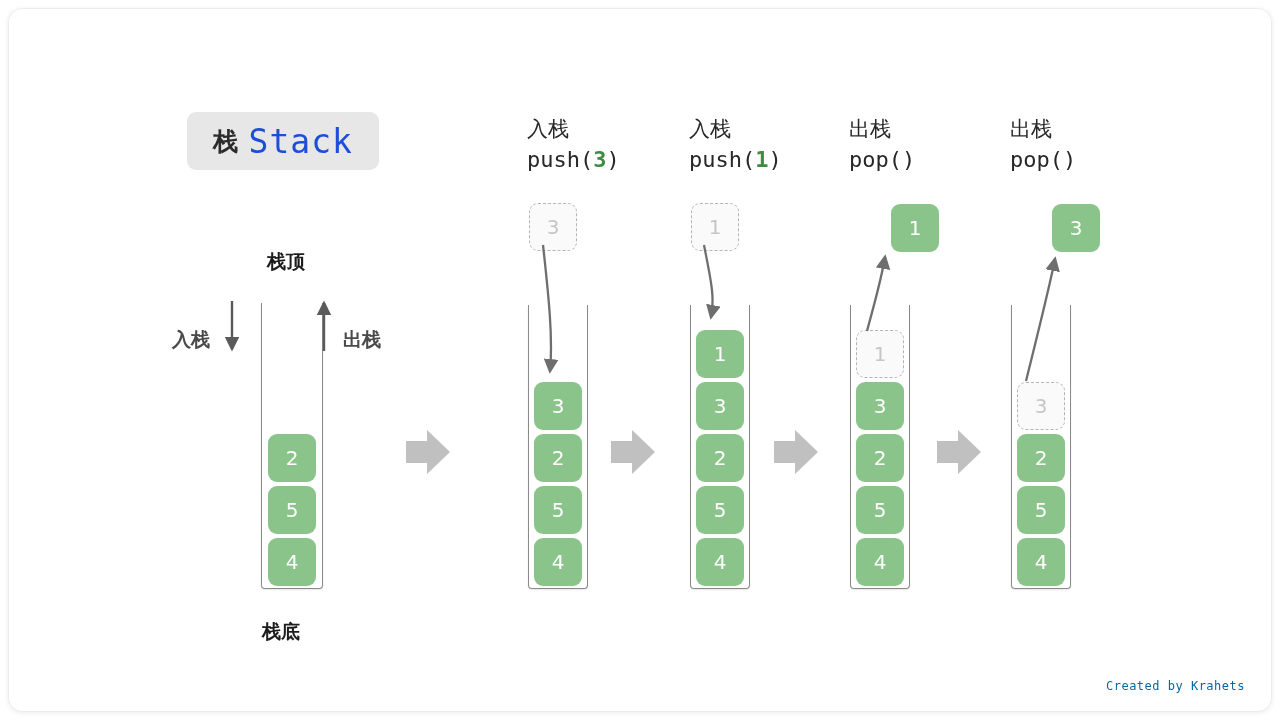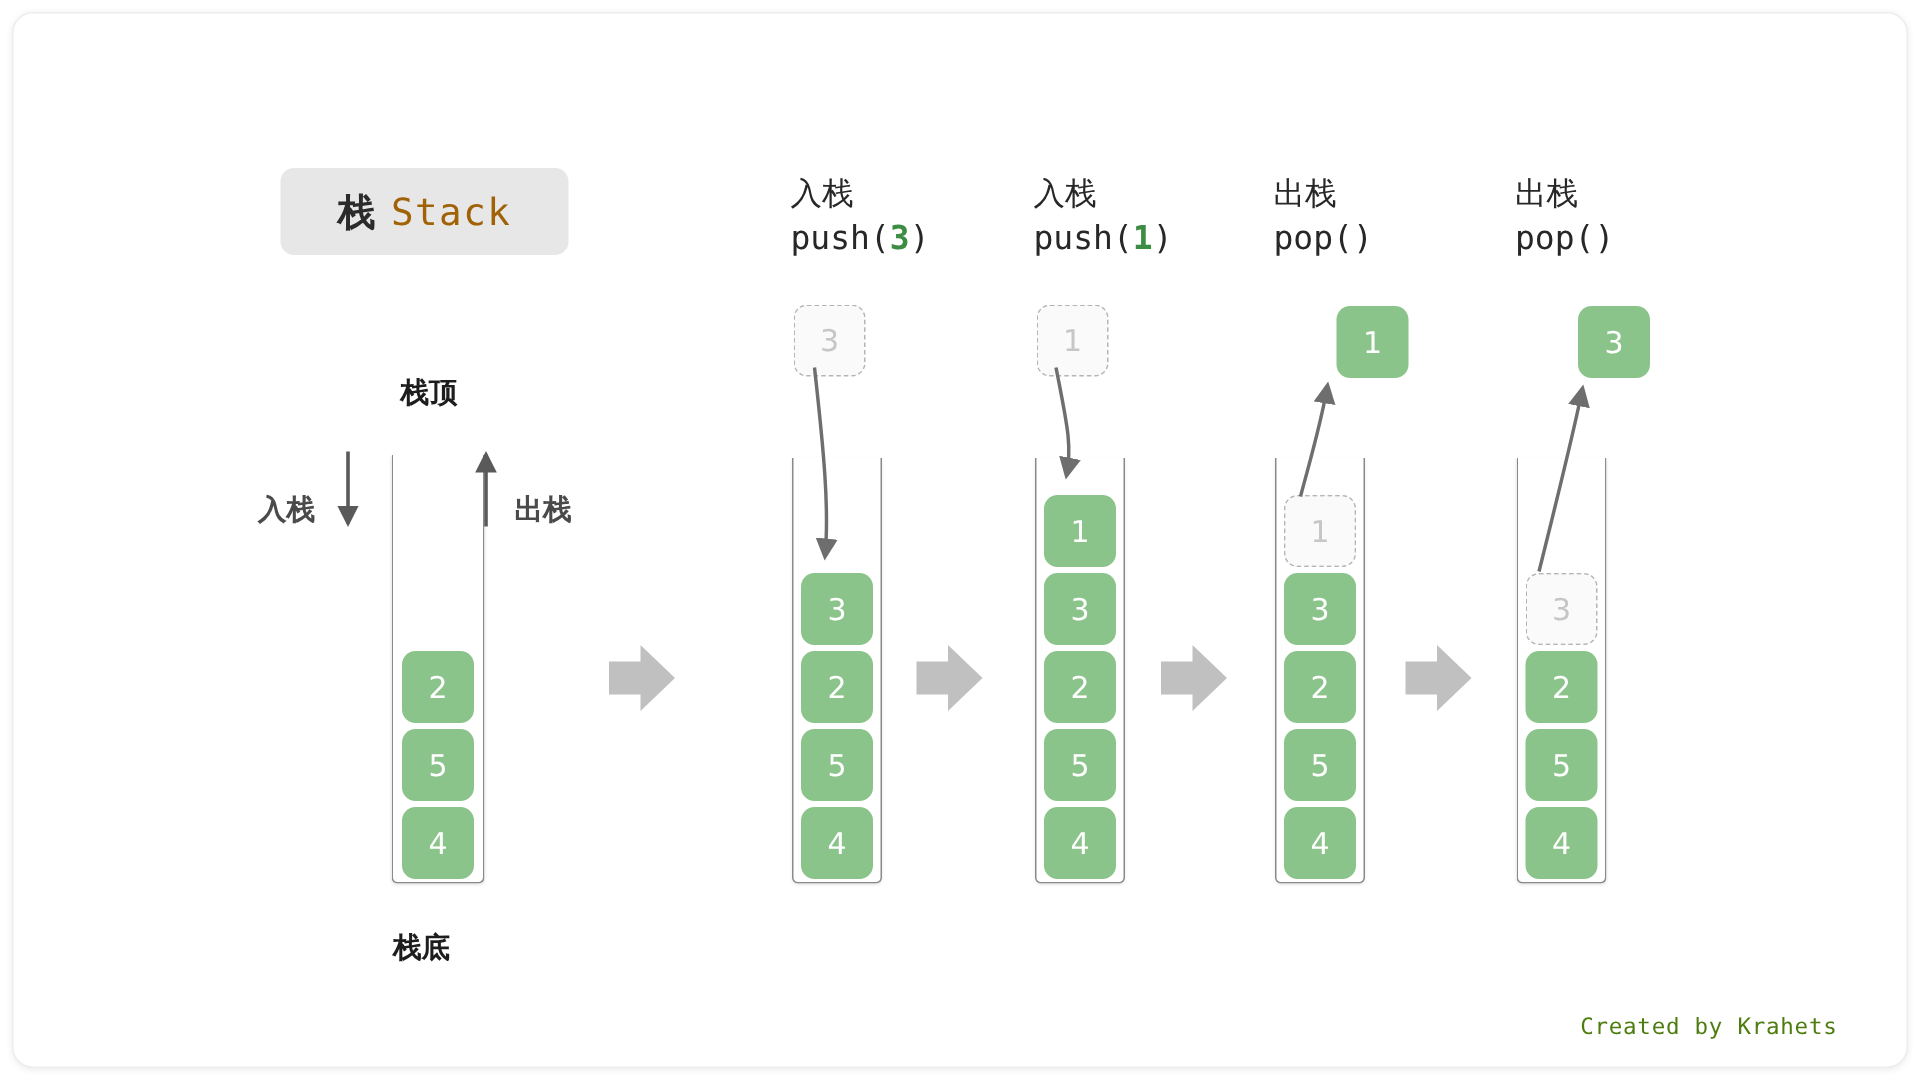--- a/index.html
+++ b/index.html
@@ -41,22 +41,22 @@
   }
   #title-badge .t-cn {
     font-family: "DejaVu Sans", "Liberation Sans", sans-serif;
     font-weight: bold;
     font-size: 25px;
     color: #2b2b2b;
     letter-spacing: 0.5px;
   }
   #title-badge .t-en {
     font-family: "DejaVu Sans Mono", "Liberation Mono", monospace;
-    font-size: 25px;
-    color: #a16207;
+    font-size: 33px;
+    color: #1d4ed8;
     margin-left: 10px;
     letter-spacing: 1px;
   }
   .tube {
     position: absolute;
     box-sizing: border-box;
     border-left: 1.6px solid #8a8a8a;
     border-right: 1.6px solid #8a8a8a;
     border-bottom: 1.6px solid #8a8a8a;
     border-top: none;
@@ -117,25 +117,25 @@
     font-family: "DejaVu Sans", "Liberation Sans", sans-serif;
     white-space: nowrap;
   }
   .lbl.gray {
     color: #4a4a4a;
   }
 
   
   #footer {
     position: absolute;
-    right: 46px;
+    right: 26px;
     bottom: 18px;
     font-family: "DejaVu Sans Mono", "Liberation Mono", monospace;
-    font-size: 15px;
-    color: #4d7c0f;
+    font-size: 12px;
+    color: #0369a1;
     letter-spacing: 0.5px;
   }
 
   svg.overlay {
     position: absolute;
     left: 0;
     top: 0;
     width: 1262px;
     height: 702px;
     pointer-events: none;

